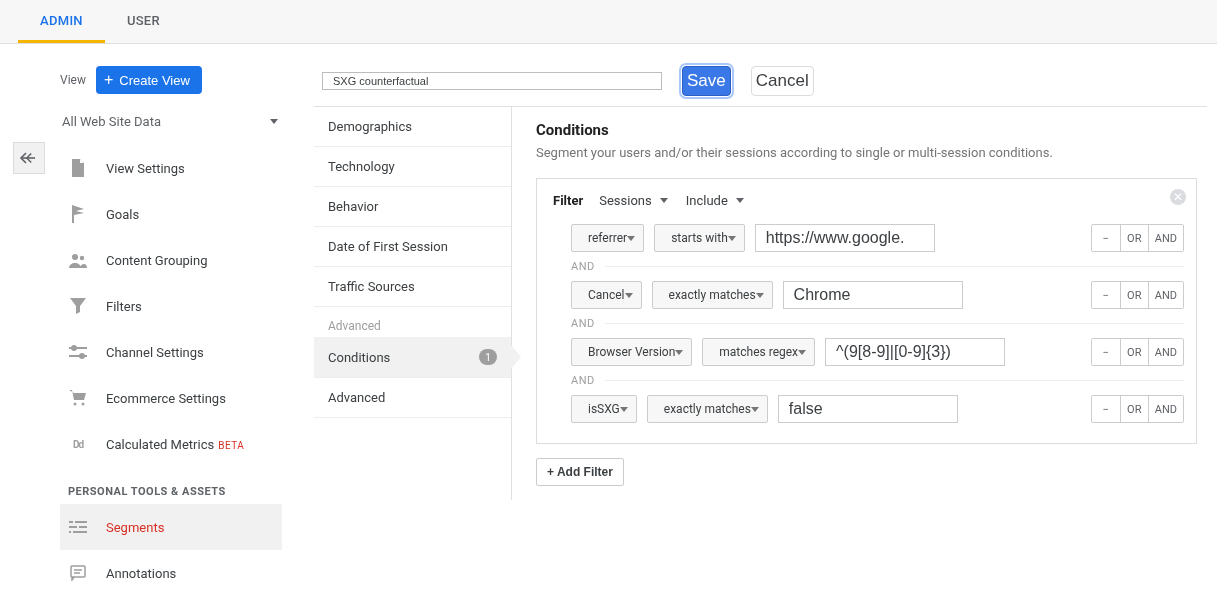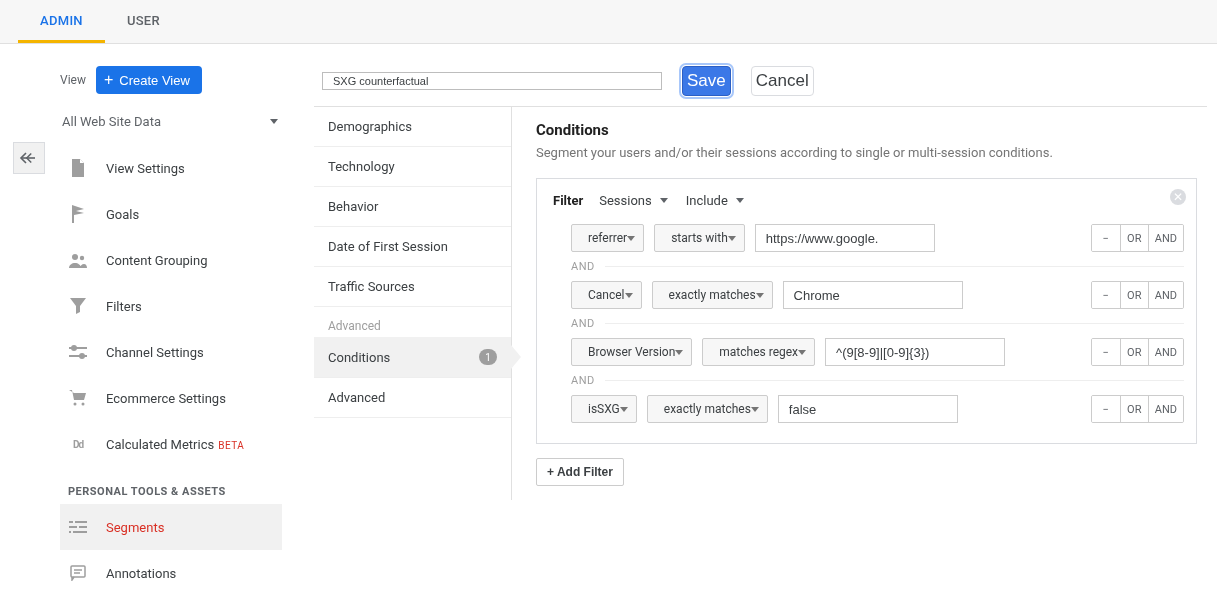--- a/index.html
+++ b/index.html
@@ -287,21 +287,21 @@
     font-size: 12px;
     color: #3c4043;
     cursor: pointer;
     border-radius: 2px;
   }
   .chip .caret { border-top-color: #757575; }
   .text-input {
     height: 28px;
     border: 1px solid #ccc;
     padding: 0 10px;
-    font-size: 13px;
+    font-size: 16px;
     color: #3c4043;
     width: 180px;
     background: #fff;
   }
   .row-ops {
     margin-left: auto;
     display: flex;
     gap: 0;
     border: 1px solid #ccc;
     border-radius: 2px;

